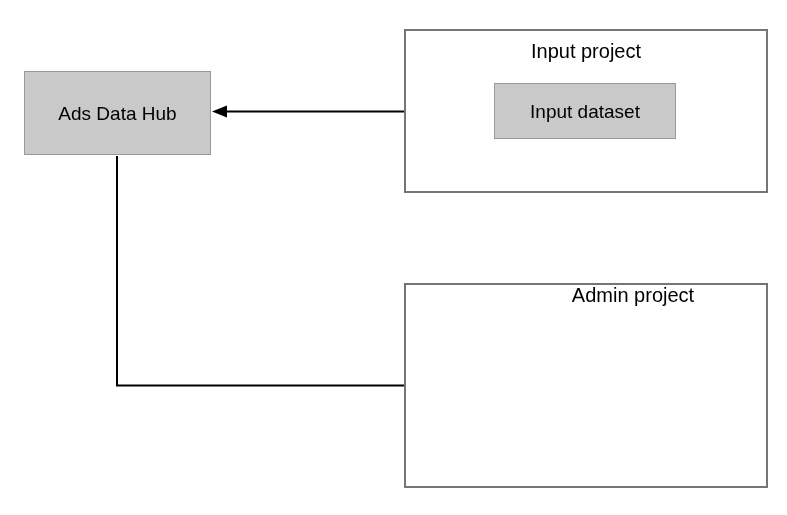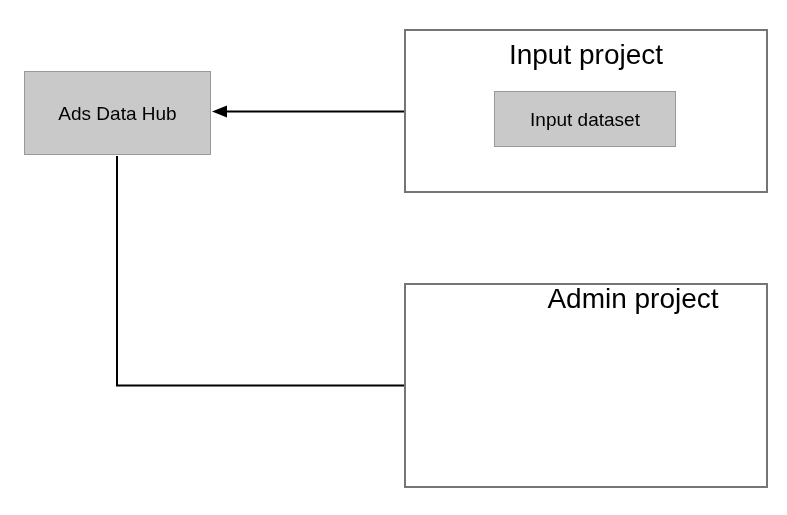--- a/index.html
+++ b/index.html
@@ -43,35 +43,35 @@
     background: var(--node-fill);
     border: 1px solid var(--node-border);
     display: flex;
     align-items: center;
     justify-content: center;
     font-size: 19px;
     line-height: 1;
     white-space: nowrap;
   }
   .node-hub    { left: 24px;  top: 71px;  width: 187px; height: 84px; }
-  .node-input  { left: 494px; top: 83px;  width: 182px; height: 56px; margin-top: 8px; }
+  .node-input  { left: 494px; top: 83px;  width: 182px; height: 56px; }
   .node-output { left: 495px; top: 358px; width: 181px; height: 56px; }
   .container-box {
     position: absolute;
     background: var(--background);
     border: 2px solid var(--container-border);
   }
   .container-input { left: 404px; top: 29px;  width: 364px; height: 164px; }
   .container-admin { left: 404px; top: 283px; width: 364px; height: 205px; }
   .container-title {
     position: absolute;
     left: 0;
     width: 100%;
     text-align: center;
-    font-size: 28px;
+    font-size: 20px;
     line-height: 1;
     white-space: nowrap;
   }
   .container-input .container-title { top: 10px; }
   .container-admin .container-title { top: 0; margin-left: 47px; }
 </style>
 </head>
 <body>
 
 <div class="canvas">

